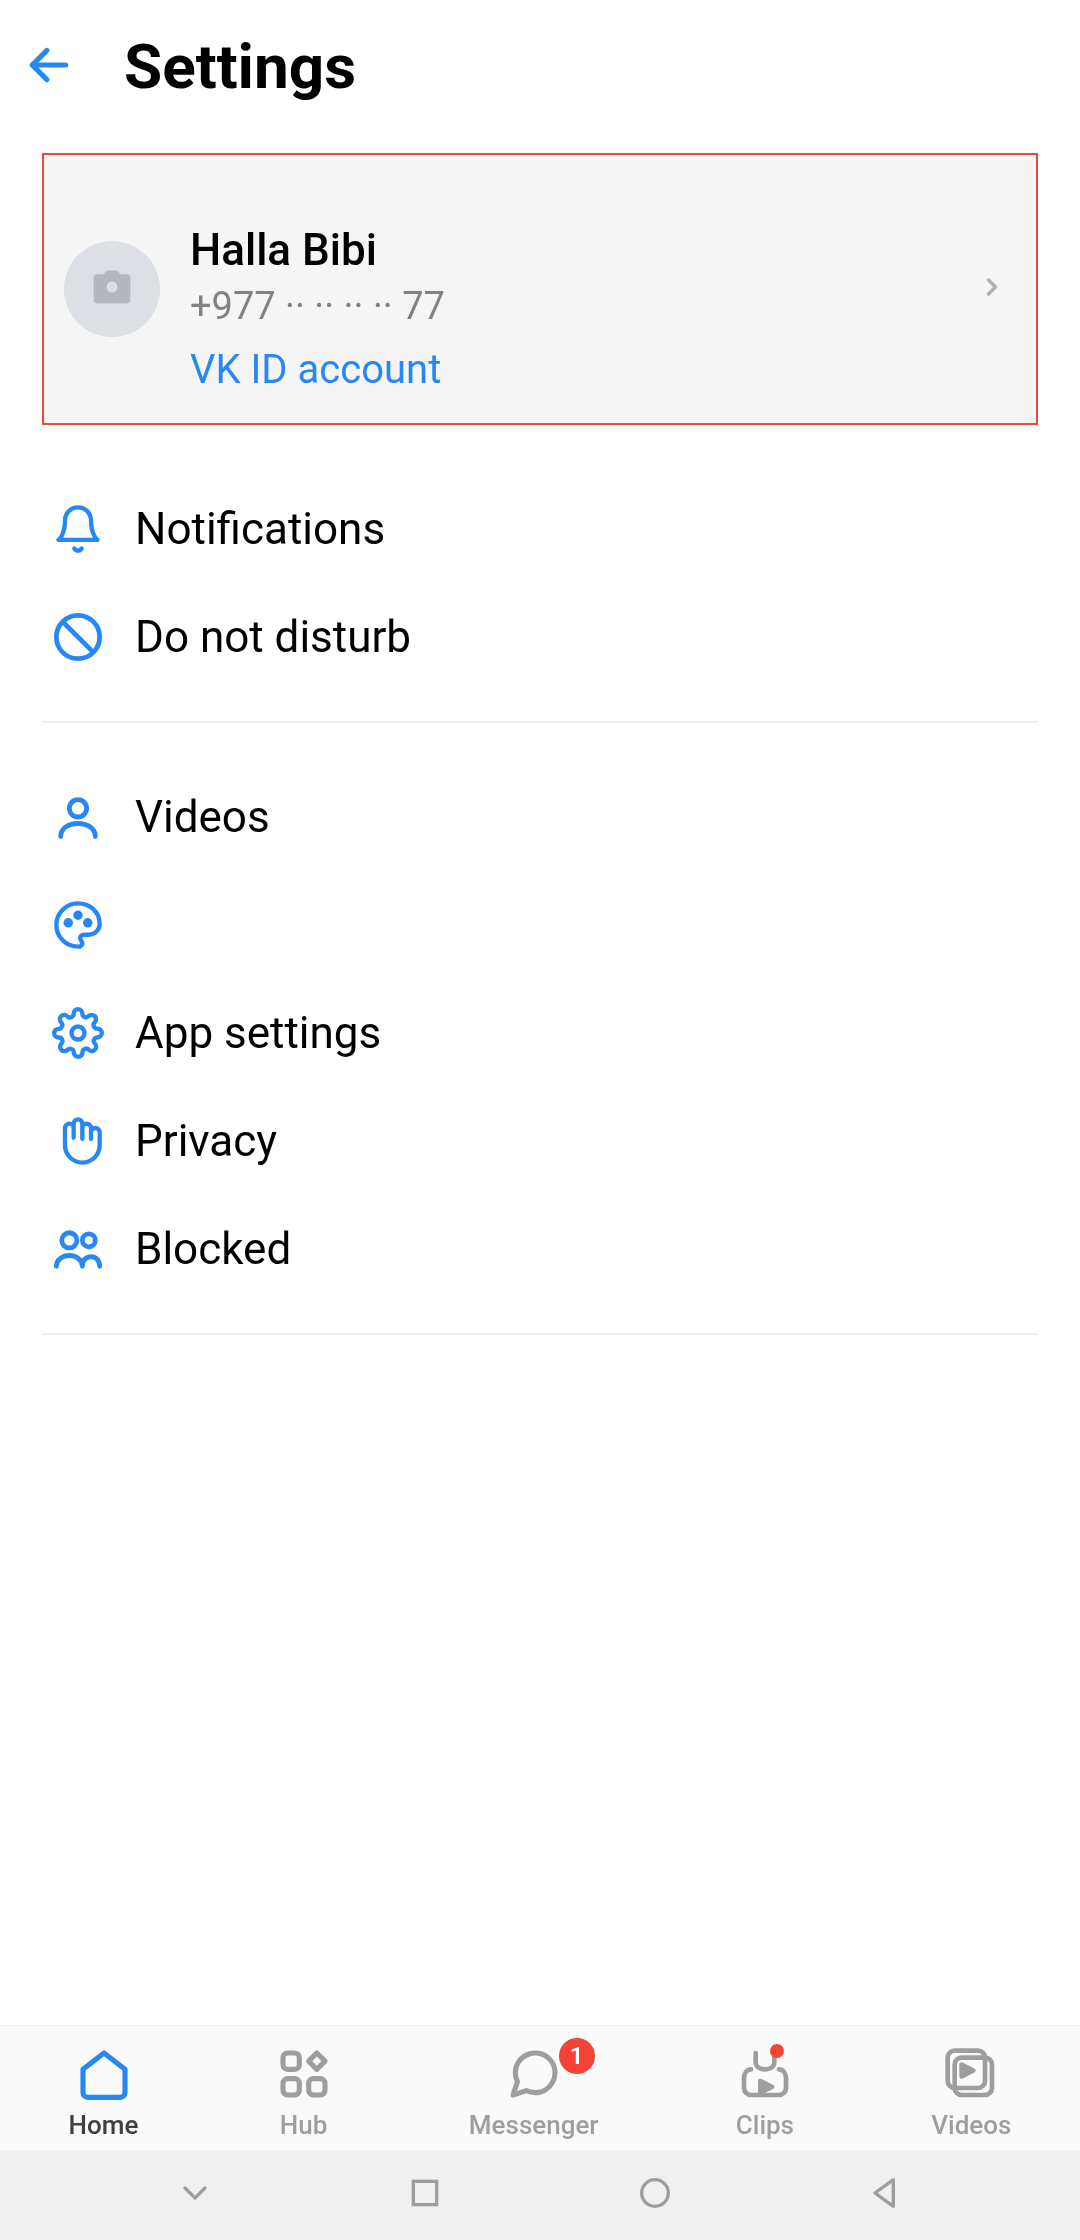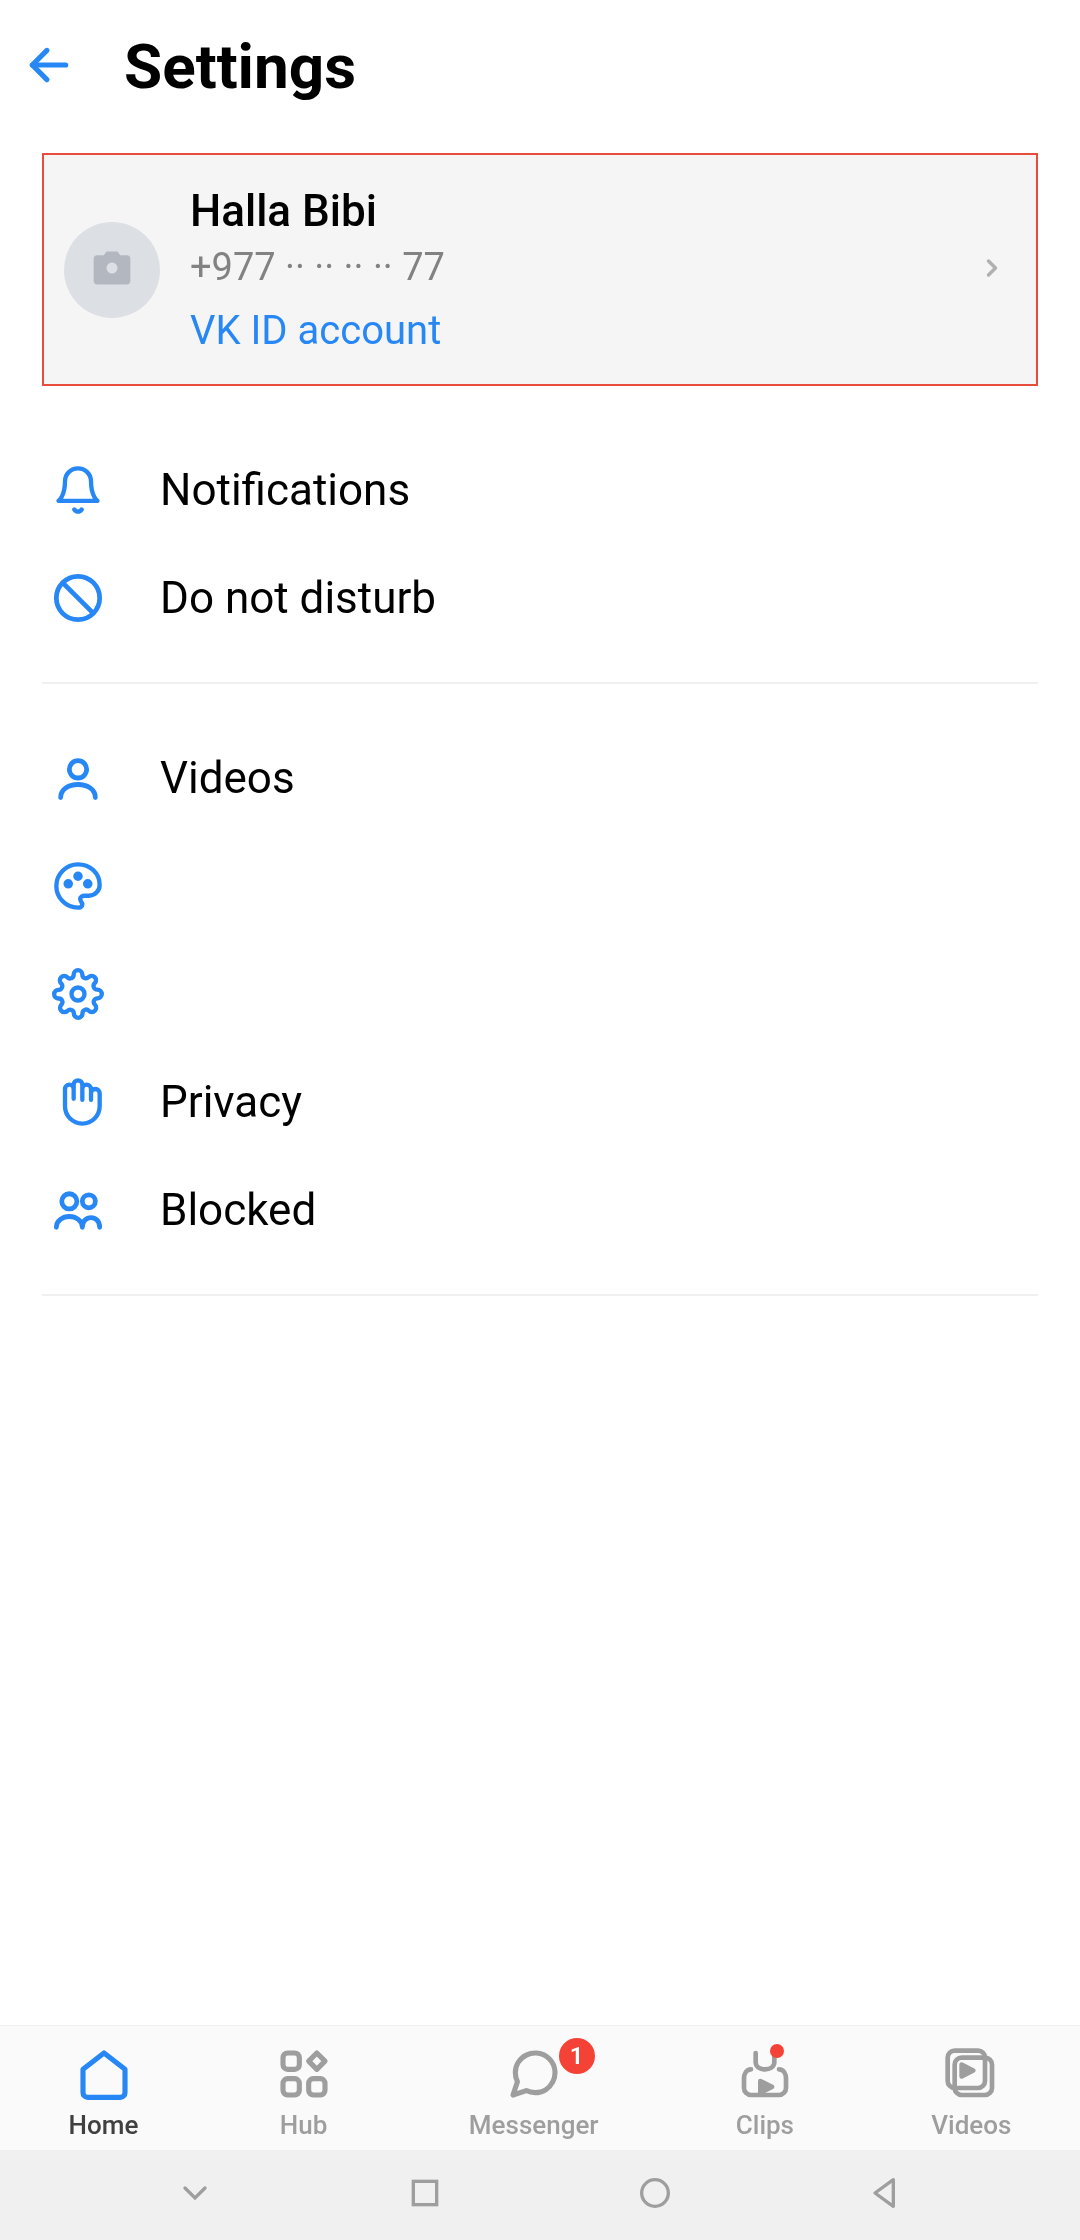--- a/index.html
+++ b/index.html
@@ -56,20 +56,21 @@
       width: 44px;
       height: 44px;
       fill: #b3b8c0;
     }
     
     .profile-info {
       flex: 1;
       display: flex;
       flex-direction: column;
       gap: 8px;
+      margin-top: 39px;
     }
     
     .profile-name {
       font-size: 44px;
       font-weight: 500;
       color: #000;
     }
     
     .profile-phone {
       font-size: 38px;
@@ -88,21 +89,21 @@
     }
     
     .settings-list {
       flex: 1;
       padding: 0 42px;
     }
     
     .settings-item {
       display: flex;
       align-items: center;
-      gap: 56px;
+      gap: 31px;
       padding: 28px 10px;
     }
     
     .settings-item-icon {
       width: 52px;
       height: 52px;
       display: flex;
       align-items: center;
       justify-content: center;
     }
@@ -281,20 +282,21 @@
     </span>
   </div>
 
   <div class="settings-item">
     <span class="settings-item-icon">
       <svg viewBox="0 0 24 24" fill="none" stroke="#2787f5" stroke-width="2" stroke-linecap="round" stroke-linejoin="round">
           <circle cx="12" cy="12" r="3"></circle>
           <path d="M19.4 15a1.65 1.65 0 00.33 1.82l.06.06a2 2 0 11-2.83 2.83l-.06-.06a1.65 1.65 0 00-1.82-.33 1.65 1.65 0 00-1 1.51V21a2 2 0 01-4 0v-.09A1.65 1.65 0 009 19.4a1.65 1.65 0 00-1.82.33l-.06.06a2 2 0 11-2.83-2.83l.06-.06a1.65 1.65 0 00.33-1.82 1.65 1.65 0 00-1.51-1H3a2 2 0 010-4h.09A1.65 1.65 0 004.6 9a1.65 1.65 0 00-.33-1.82l-.06-.06a2 2 0 112.83-2.83l.06.06a1.65 1.65 0 001.82.33H9a1.65 1.65 0 001-1.51V3a2 2 0 014 0v.09a1.65 1.65 0 001 1.51 1.65 1.65 0 001.82-.33l.06-.06a2 2 0 112.83 2.83l-.06.06a1.65 1.65 0 00-.33 1.82V9a1.65 1.65 0 001.51 1H21a2 2 0 010 4h-.09a1.65 1.65 0 00-1.51 1z"></path>
         </svg>
     </span>
+    <span class="settings-item-label">App settings</span>
   </div>
 
   <div class="settings-item">
     <span class="settings-item-icon">
       <svg viewBox="0 0 24 24" fill="none" stroke="#2787f5" stroke-width="2" stroke-linecap="round" stroke-linejoin="round">
           <path d="M18 11V6a2 2 0 00-4 0v5M14 10V4a2 2 0 00-4 0v6M10 10.5V6a2 2 0 00-4 0v8M18 8a2 2 0 014 0v6a8 8 0 01-16 0v-1"></path>
         </svg>
     </span>
     <span class="settings-item-label">Privacy</span>
   </div>

